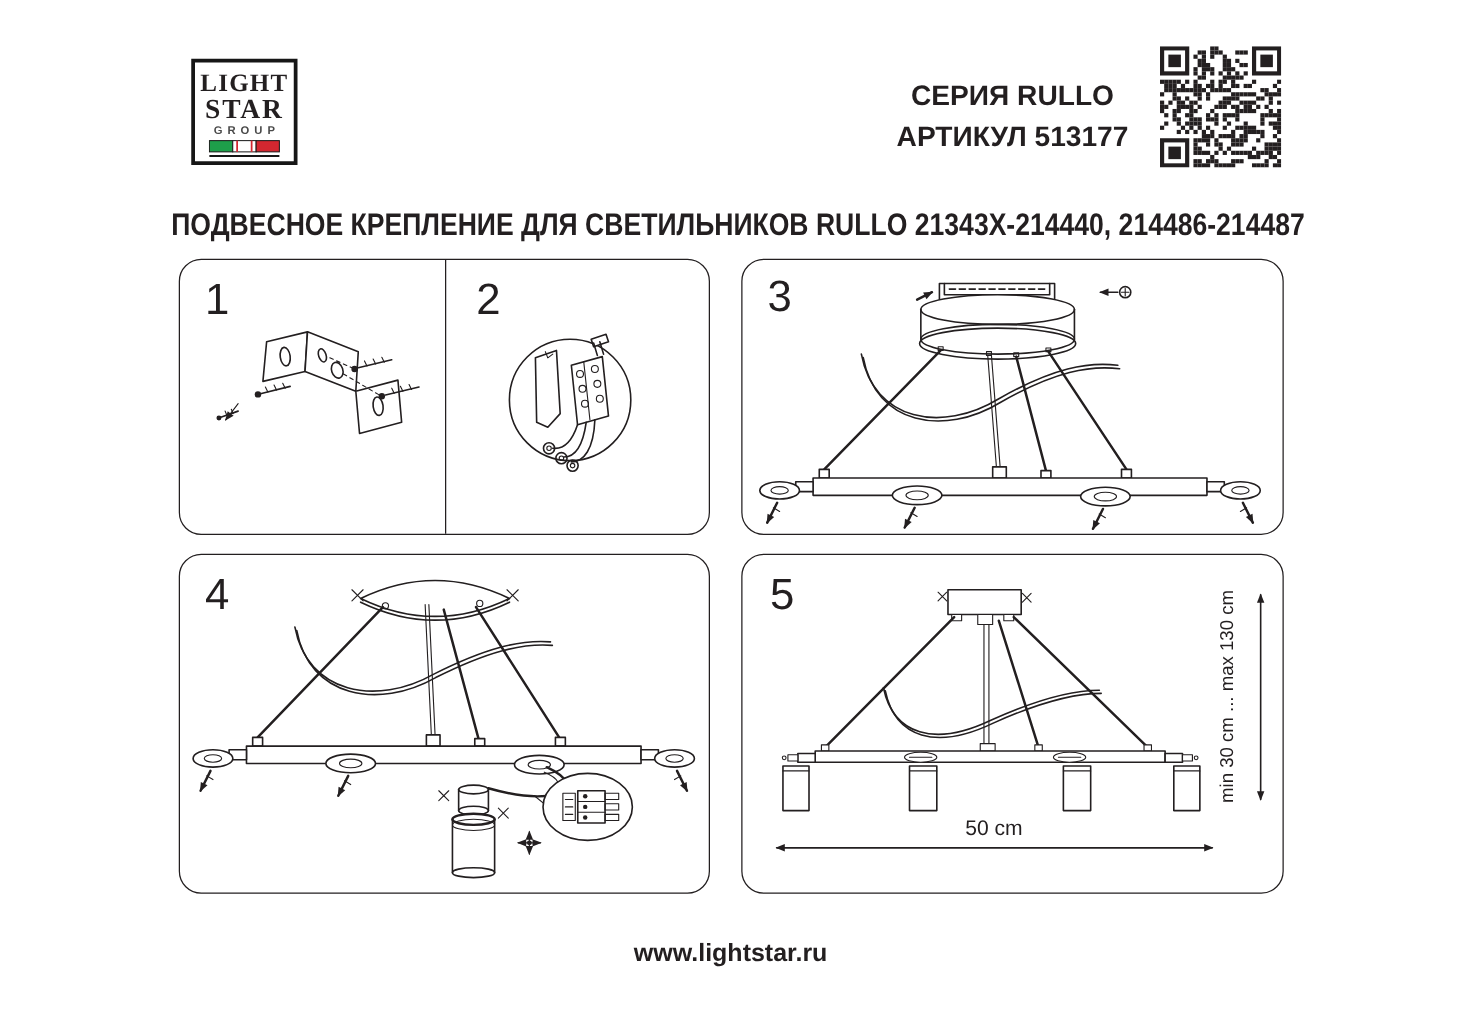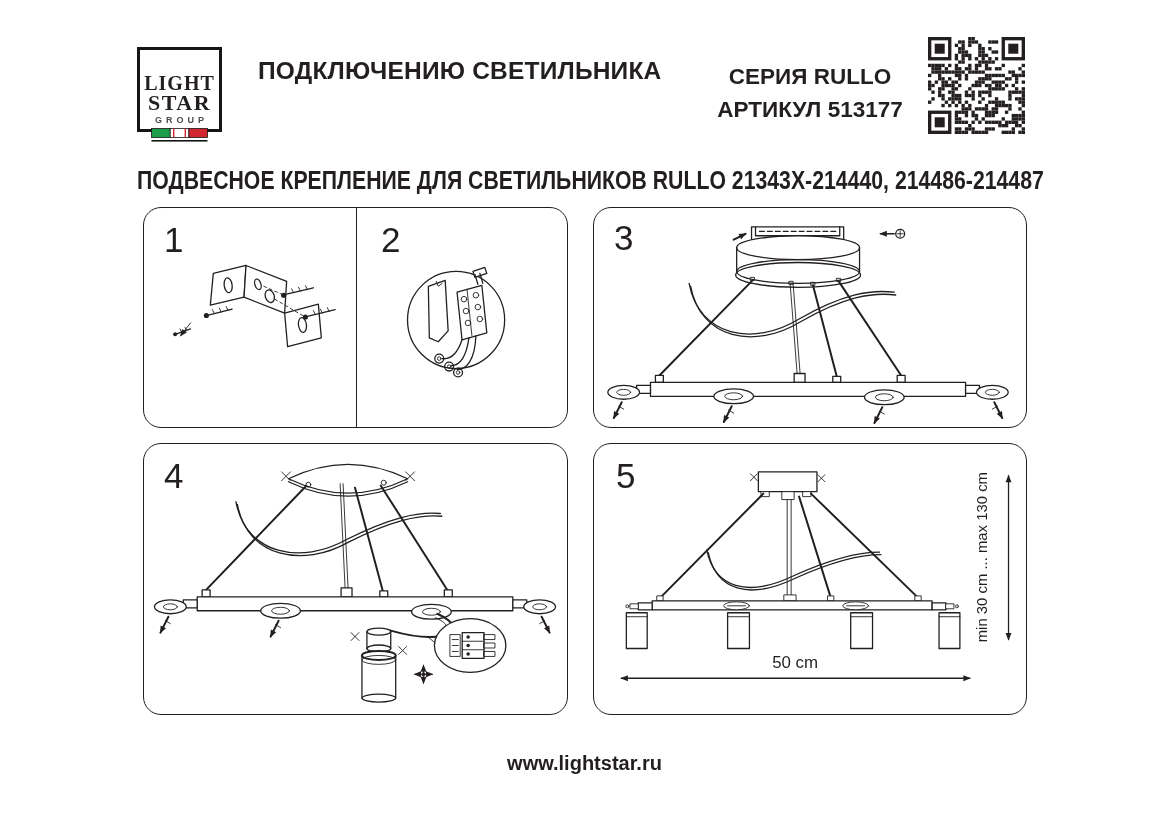--- a/index.html
+++ b/index.html
@@ -1,19 +1,19 @@
 <!DOCTYPE html>
 <html><head>
 <meta charset="utf-8">
 <style>
   html,body{margin:0;padding:0;background:#ffffff;}
   body{width:1169px;height:826px;position:relative;font-family:"Liberation Sans",sans-serif;color:#231f20;}
   .abs{position:absolute;}
   
-  .logo{left:137px;top:47px;width:85px;height:85px;border:3px solid #161616;box-sizing:border-box;text-align:center;padding-top:24px;background:#fff;}
+  .logo{left:153px;top:47px;width:85px;height:85px;border:3px solid #161616;box-sizing:border-box;text-align:center;padding-top:8px;background:#fff;}
   .logo-light{font-family:"Liberation Serif",serif;font-weight:bold;font-size:20px;line-height:0.95;letter-spacing:1px;}
   .logo-star{font-family:"Liberation Serif",serif;font-weight:bold;font-size:22px;line-height:0.92;letter-spacing:1.5px;}
   .logo-group{font-size:9px;letter-spacing:4px;text-indent:4px;margin-top:2px;font-weight:bold;color:#4a4a4a;}
   .logo-flag{margin:3px auto 0;display:block;}
   .title{left:258px;top:55px;font-size:24.5px;font-weight:bold;line-height:31px;letter-spacing:0.2px;white-space:nowrap;}
   .series{left:688px;top:60px;width:244px;text-align:center;font-weight:bold;font-size:22.5px;line-height:33px;white-space:nowrap;}
   .qr{left:928px;top:37px;width:97px;height:97px;}
   .subtitle{left:137px;top:166px;font-size:25px;font-weight:bold;white-space:nowrap;transform:scaleX(0.85);transform-origin:0 50%;}
   .footer{left:0;top:752px;width:1169px;text-align:center;font-size:20px;font-weight:bold;}
   
@@ -46,21 +46,20 @@
     <rect x="0.5" y="0.5" width="18.7" height="9" stroke="#161616" stroke-width="0.8" fill="#1e9e4a"></rect>
     <rect x="19.2" y="0.5" width="18.7" height="9" stroke="#161616" stroke-width="0.8" fill="#ffffff"></rect>
     <rect x="22" y="0.5" width="1.4" height="9" fill="#d22730"></rect>
     <rect x="33.6" y="0.5" width="1.4" height="9" fill="#d22730"></rect>
     <rect x="37.9" y="0.5" width="18.6" height="9" stroke="#161616" stroke-width="0.8" fill="#d22730"></rect>
     <rect x="0.5" y="12" width="56" height="1.6" fill="#161616"></rect>
   </svg>
 </div>
 
 <div class="abs title">
-  <div>ПОДКЛЮЧЕНИЮ СВЕТИЛЬНИКА</div>
 </div>
 
 <div class="abs series">
   <div>СЕРИЯ RULLO</div>
   <div>АРТИКУЛ 513177</div>
 </div>
 
 <svg class="abs qr" id="qr-svg" viewBox="0 0 97 97">
     <rect x="40.14" y="0.00" width="3.34" height="3.34" fill="#231f20"></rect>
     <rect x="43.48" y="0.00" width="3.34" height="3.34" fill="#231f20"></rect>

